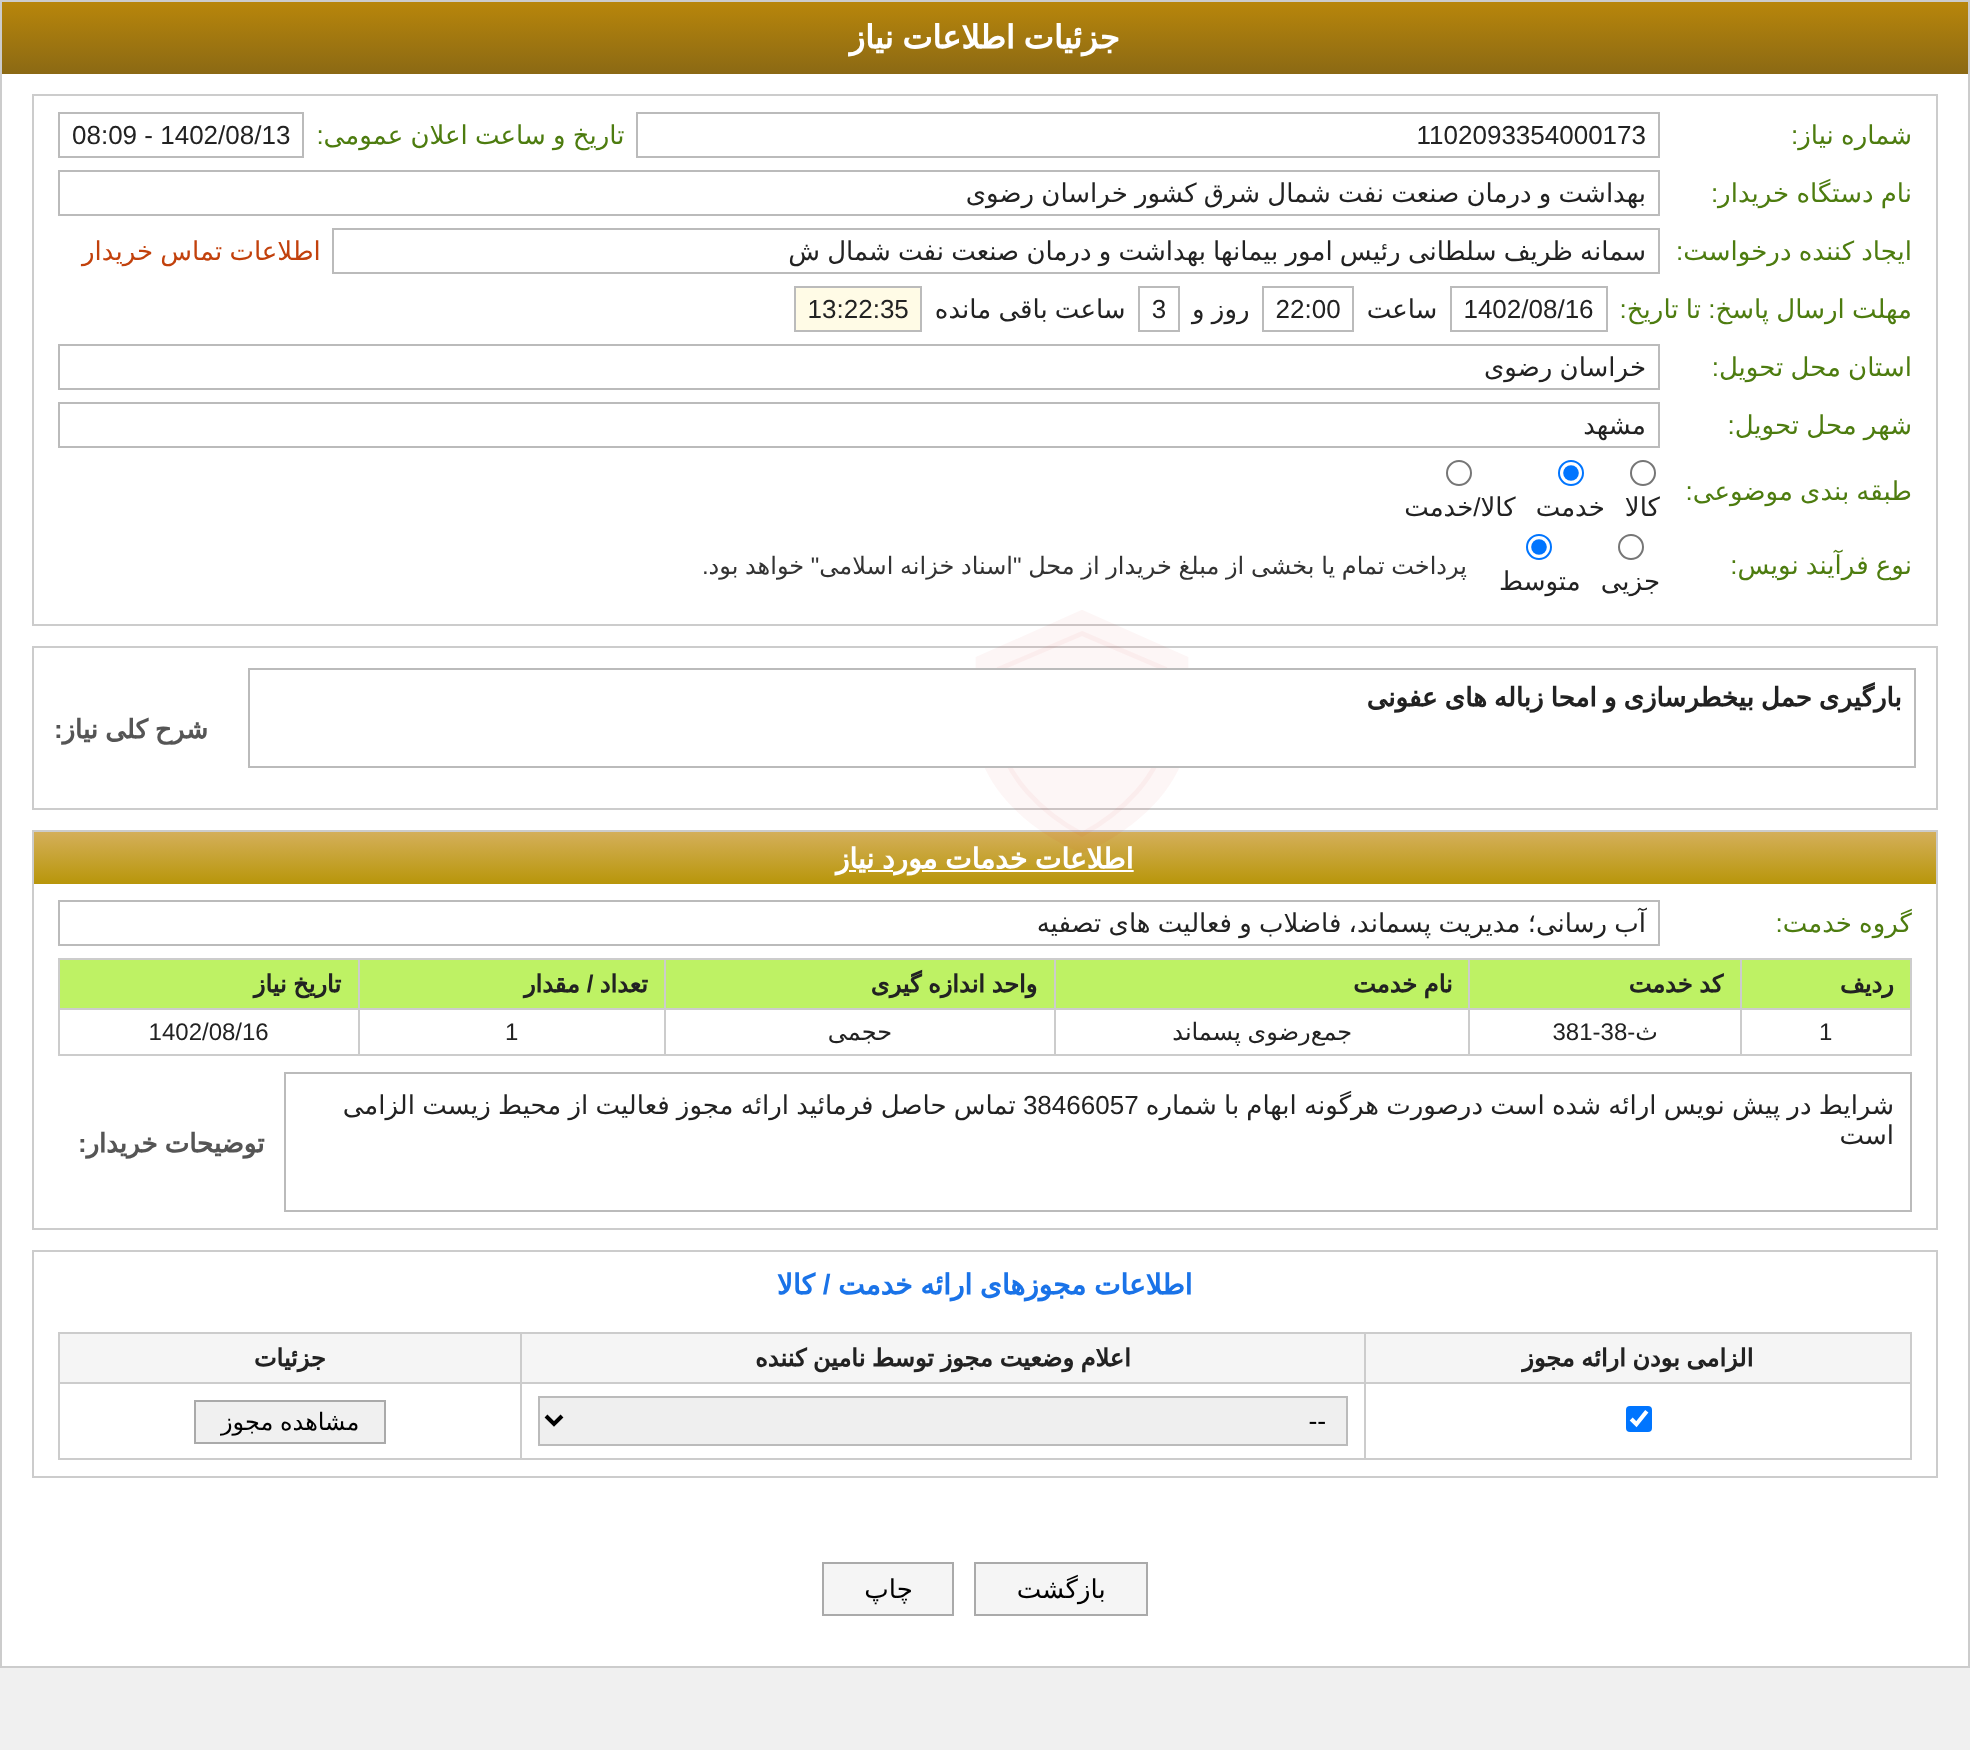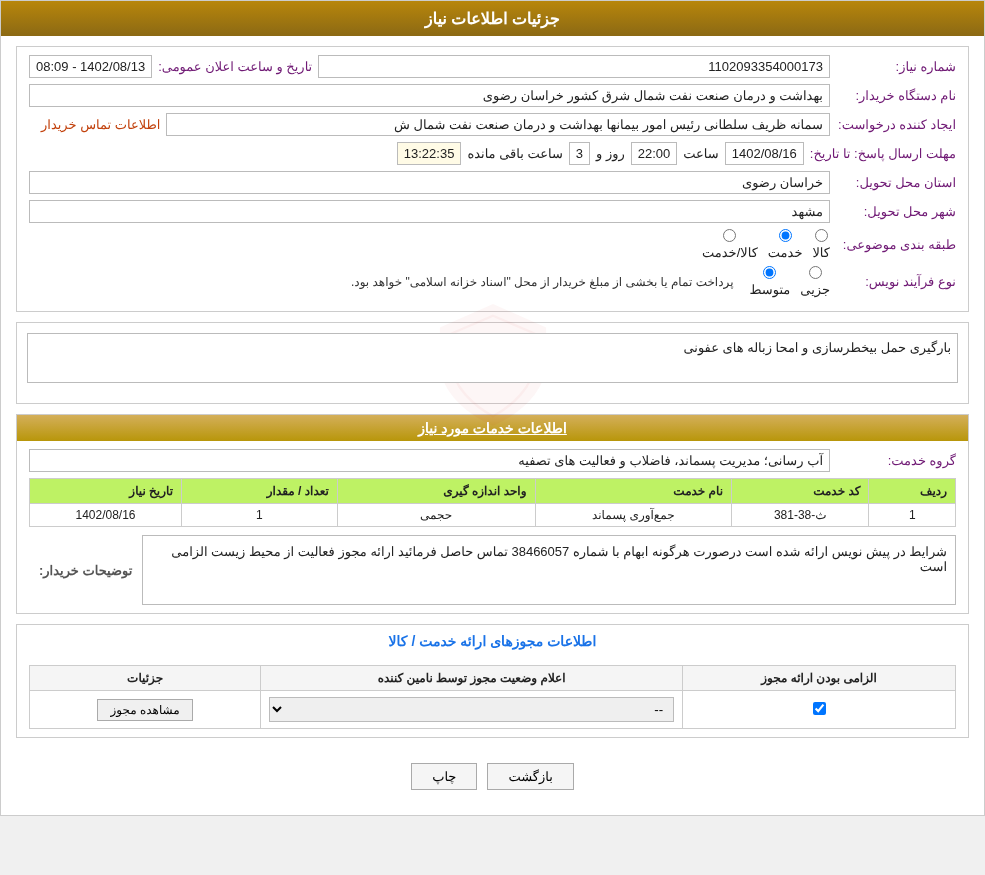--- a/index.html
+++ b/index.html
@@ -43,21 +43,21 @@
     .section-body {
       padding: 8px 12px;
     }
     .info-row {
       display: flex;
       align-items: center;
       margin-bottom: 6px;
       gap: 6px;
     }
     .label {
-      color: #701a75;
+      color: #4d7c0f;
       white-space: nowrap;
       min-width: 120px;
       text-align: right;
     }
     .value-box {
       border: 1px solid #bbb;
       background: #fff;
       padding: 3px 6px;
       flex: 1;
       text-align: right;
@@ -157,20 +157,21 @@
       justify-content: center;
       gap: 10px;
       padding: 15px;
     }
     .btn-print, .btn-back {
       border: 1px solid #aaa;
       padding: 5px 20px;
       cursor: pointer;
       font-size: 13px;
       background: #f5f5f5;
+      margin-top: 17px;
     }
     .shield-watermark {
       position: absolute;
       left: 50%;
       top: 50%;
       transform: translate(-50%, -50%);
       opacity: 0.12;
       width: 120px;
       height: 130px;
     }
@@ -257,30 +258,33 @@
             </div>
           </div>
           <span style="color:#333; font-size:12px; margin-right:10px;">پرداخت تمام یا بخشی از مبلغ خریدار از محل "اسناد خزانه اسلامی" خواهد بود.</span>
         </div>
 
       </div>
     </div>
 
     <div class="section">
       <div style="display:flex; align-items:stretch;">
-        <div class="section-inner" style="flex:1; position:relative; min-height:80px;">
+        <div class="section-inner" style="flex:1; position:relative; min-height:80px;font-weight:bold;">
 
           <svg class="shield-watermark" viewBox="0 0 100 110" fill="none" xmlns="http://www.w3.org/2000/svg">
             <path d="M50 5 L95 25 L95 55 C95 80 70 100 50 108 C30 100 5 80 5 55 L5 25 Z" fill="#cc0000" opacity="0.3"></path>
             <path d="M50 15 L85 30 L85 55 C85 75 65 92 50 100 C35 92 15 75 15 55 L15 30 Z" fill="none" stroke="#cc0000" stroke-width="2" opacity="0.4"></path>
             <text x="50" y="70" text-anchor="middle" font-size="30" fill="#cc0000" opacity="0.5" font-family="Arial">A</text>
           </svg>
           <div style="padding:10px; text-align:right; position:relative; z-index:1;">
             <div class="textarea-box">بارگیری حمل بیخطرسازی و امحا زباله های عفونی</div>
           </div>
+        </div>
+        <div style="display:flex; align-items:center; justify-content:center; padding:0 10px; font-weight:bold; color:#555; writing-mode:horizontal-tb; white-space:nowrap;">
+          <span>شرح کلی نیاز:</span>
         </div>
       </div>
     </div>
 
     <div class="section">
       <div class="section-title">اطلاعات خدمات مورد نیاز</div>
       <div class="section-body">
 
         <div class="info-row">
           <span class="label">گروه خدمت:</span>
@@ -295,21 +299,21 @@
               <th>نام خدمت</th>
               <th>واحد اندازه گیری</th>
               <th>تعداد / مقدار</th>
               <th>تاریخ نیاز</th>
             </tr>
           </thead>
           <tbody id="services-tbody">
           <tr>
     <td>1</td>
     <td>ث-38-381</td>
-    <td>جمع‌آوری پسماند</td>
+    <td>جمع‌رضوی پسماند</td>
     <td>حجمی</td>
     <td>1</td>
     <td>1402/08/16</td>
   </tr>
             </tbody>
         </table>
 
         <div style="display:flex; align-items:stretch; margin-top:8px;">
           <div class="desc-box" style="flex:1;">شرایط در پیش نویس ارائه شده است درصورت هرگونه ابهام با شماره 38466057 تماس حاصل فرمائید ارائه مجوز فعالیت از محیط زیست الزامی است</div>
           <div style="display:flex; align-items:center; padding:0 10px; font-weight:bold; color:#555; white-space:nowrap;">

